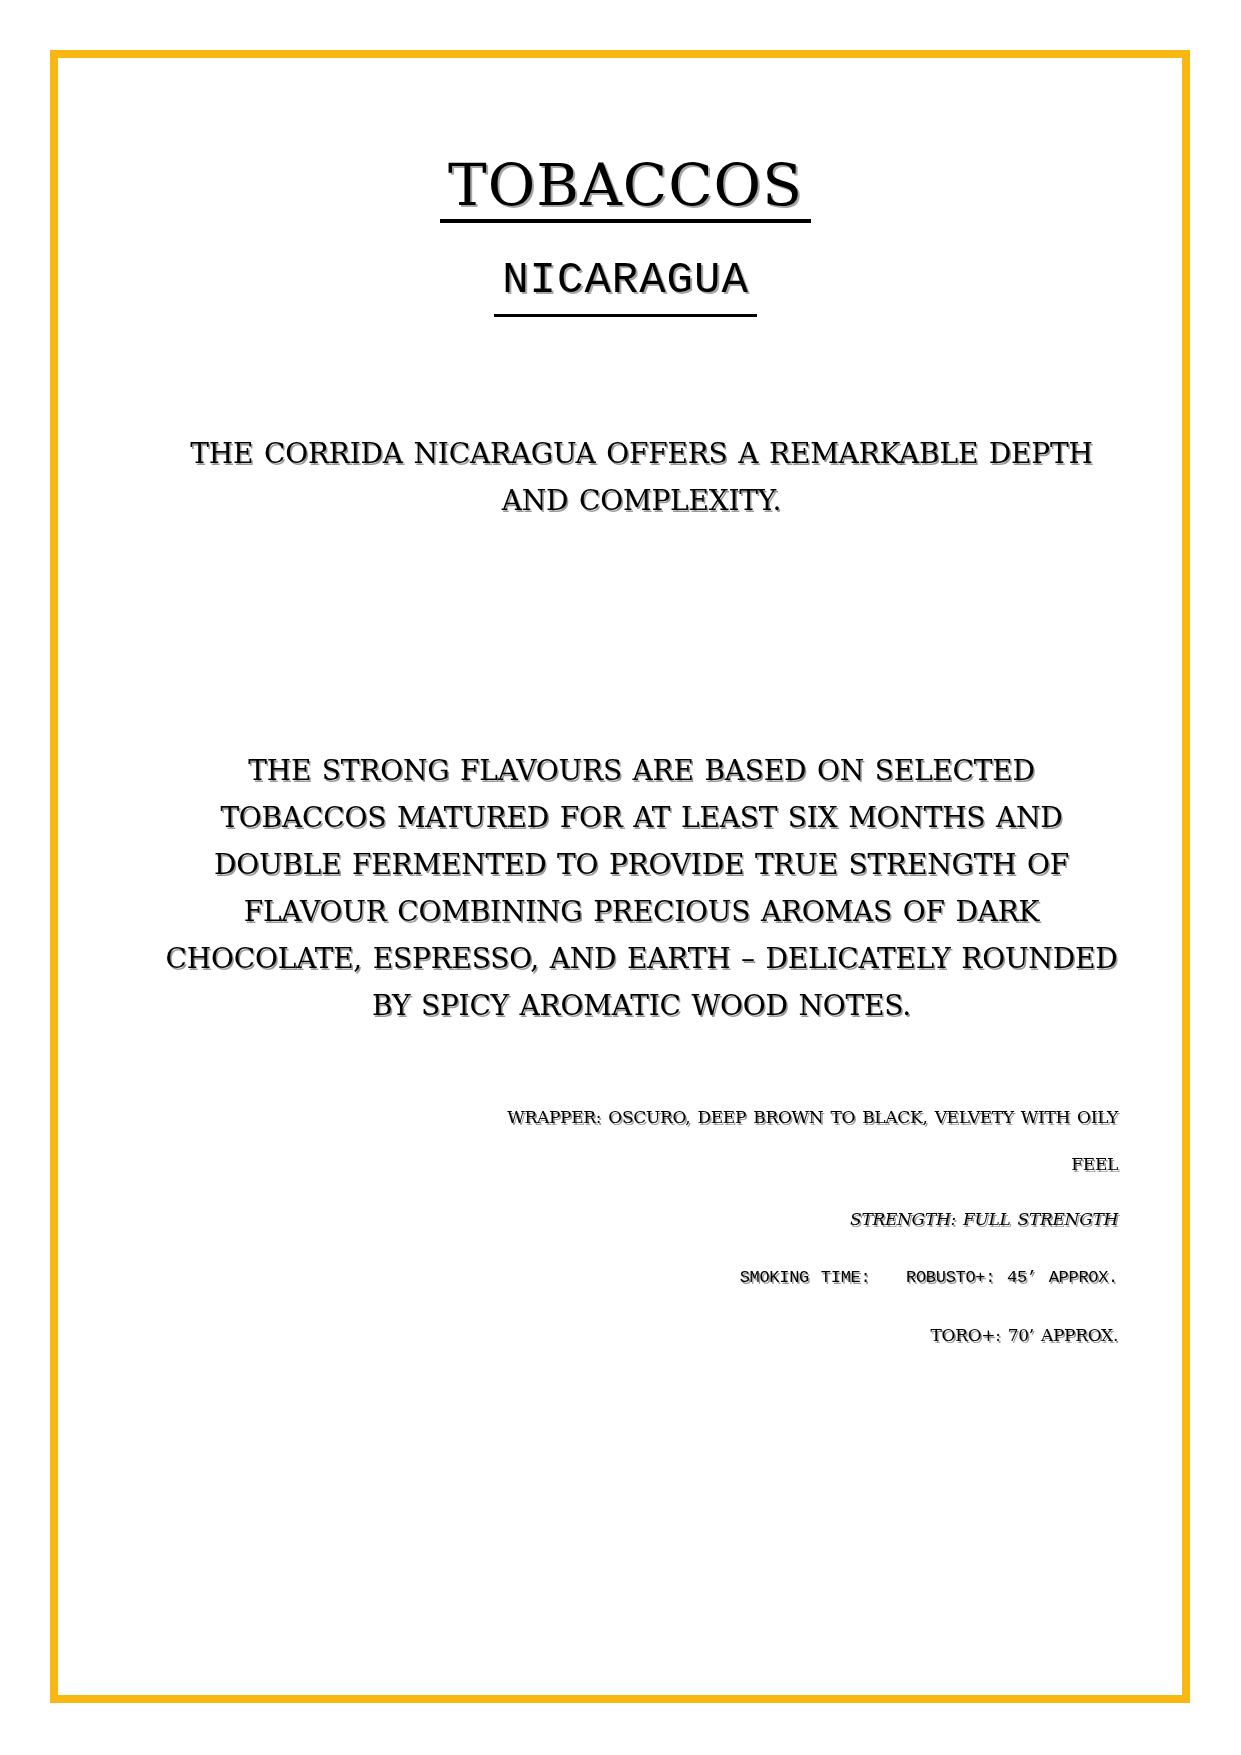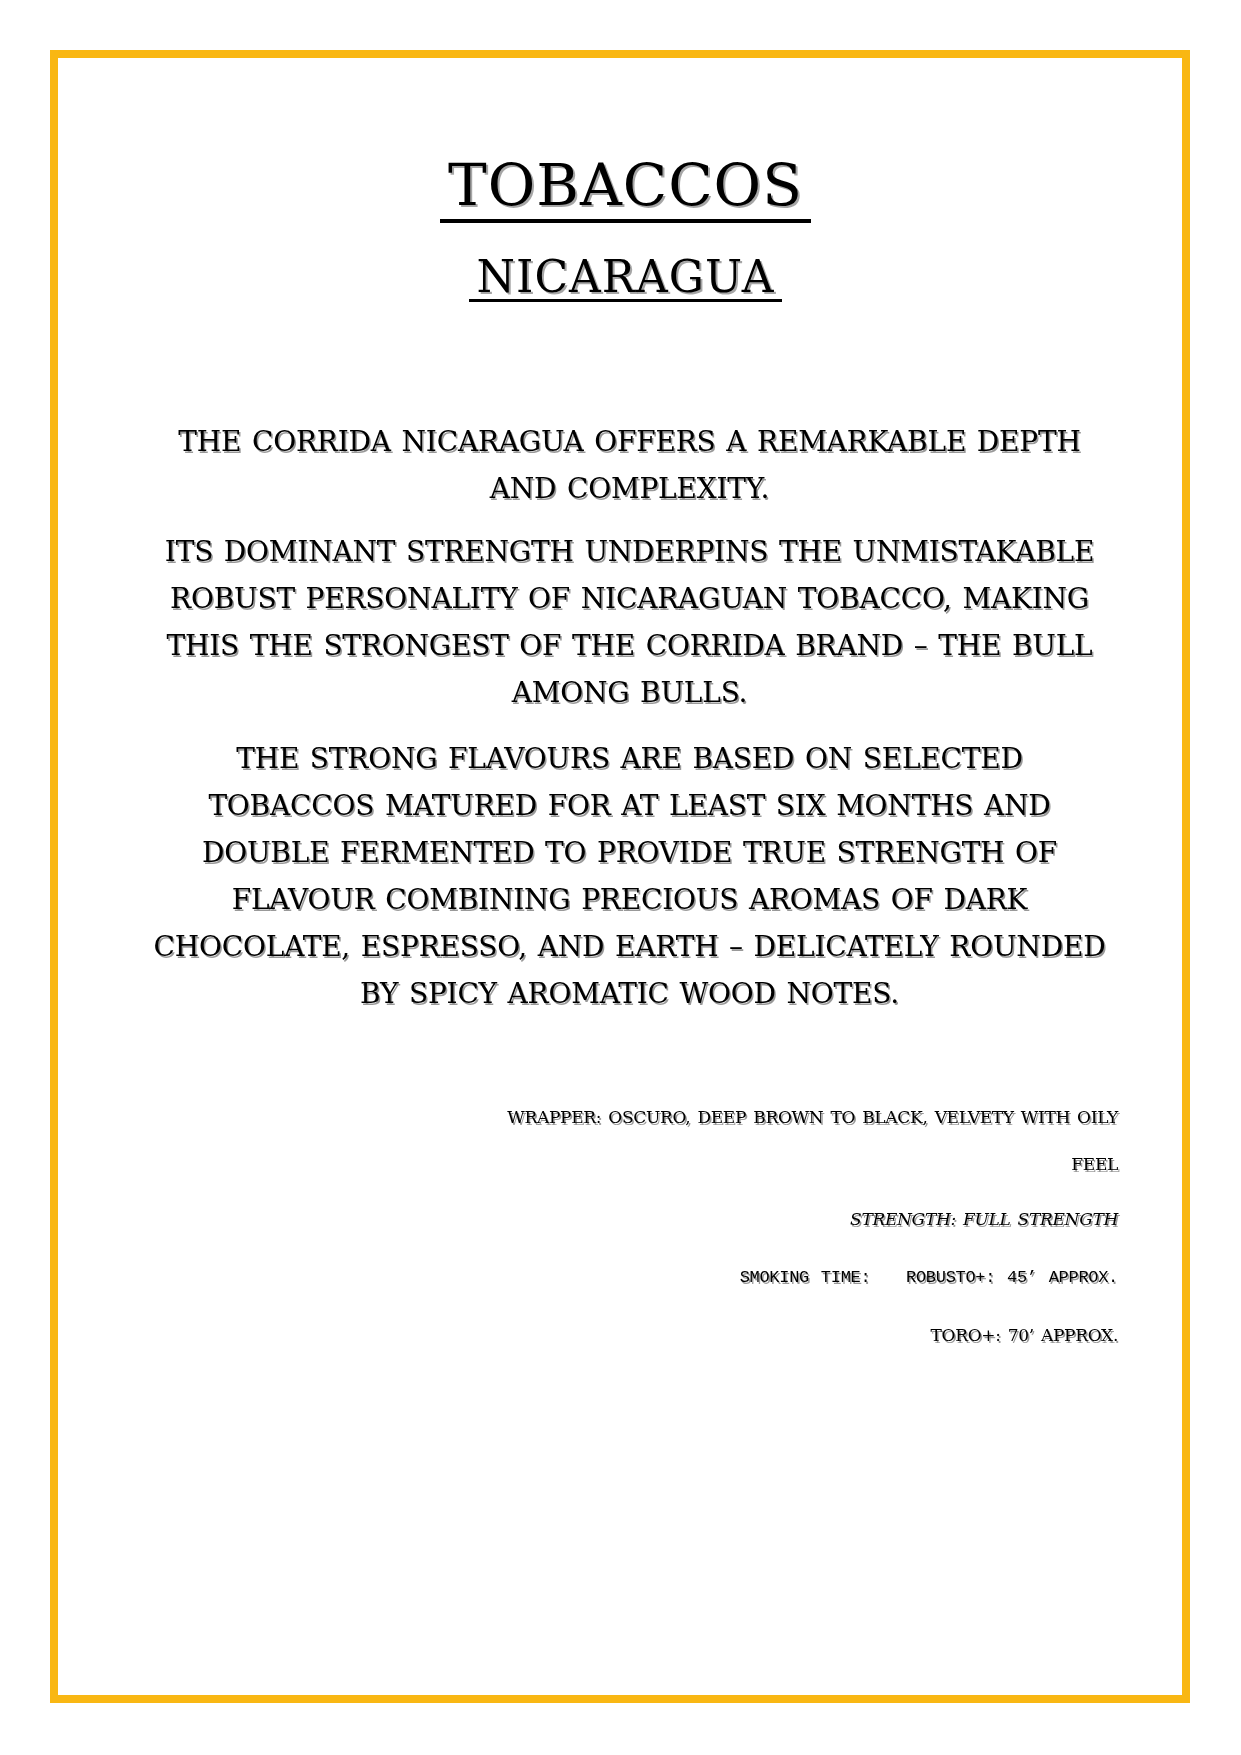--- a/index.html
+++ b/index.html
@@ -43,26 +43,26 @@
     letter-spacing: 1px;
     text-shadow: 2px 2px 0 rgba(0,0,0,0.35);
   }
   .doc-title { top: 156px; font-size: 58px; }
   .doc-subtitle { top: 255px; font-size: 44px; }
   .underlined {
     display: inline-block;
     border-bottom: 4px solid #000;
     padding: 0 8px 5px 8px;
   }
-  .doc-subtitle .underlined { border-bottom-width: 3px; padding-bottom: 0; }
+  .doc-subtitle .underlined { border-bottom-width: 3px; padding-bottom: 12px; font-family: Liberation Mono, monospace; }
   .body-para {
     position: absolute;
     left: 0;
     width: 100%;
-    margin: 4px;
+    margin: 16px;
     text-align: center;
     font-size: 28px;
     line-height: 47px;
     letter-spacing: -0.2px;
     word-spacing: 2px;
     white-space: pre-line;
     text-shadow: 1.5px 1.5px 0 rgba(0,0,0,0.4);
   }
   .para-1 { top: 414px; }
   .para-2 { top: 524px; }
@@ -93,24 +93,20 @@
 
   <div class="content">
 
     <h1 class="doc-title"><span class="underlined">TOBACCOS</span></h1>
 
     <h2 class="doc-subtitle"><span class="underlined">NICARAGUA</span></h2>
 
     <p class="body-para para-1">THE CORRIDA NICARAGUA OFFERS A REMARKABLE DEPTH
 AND COMPLEXITY.</p>
 
-    <p class="body-para para-2">ITS DOMINANT STRENGTH UNDERPINS THE UNMISTAKABLE
-ROBUST PERSONALITY OF NICARAGUAN TOBACCO, MAKING
-THIS THE STRONGEST OF THE CORRIDA BRAND – THE BULL
-AMONG BULLS.</p>
 
     <p class="body-para para-3">THE STRONG FLAVOURS ARE BASED ON SELECTED
 TOBACCOS MATURED FOR AT LEAST SIX MONTHS AND
 DOUBLE FERMENTED TO PROVIDE TRUE STRENGTH OF
 FLAVOUR COMBINING PRECIOUS AROMAS OF DARK
 CHOCOLATE, ESPRESSO, AND EARTH – DELICATELY ROUNDED
 BY SPICY AROMATIC WOOD NOTES.</p>
 
     <p class="detail-para detail-wrapper">WRAPPER: OSCURO, DEEP BROWN TO BLACK, VELVETY WITH OILY
 FEEL</p>

